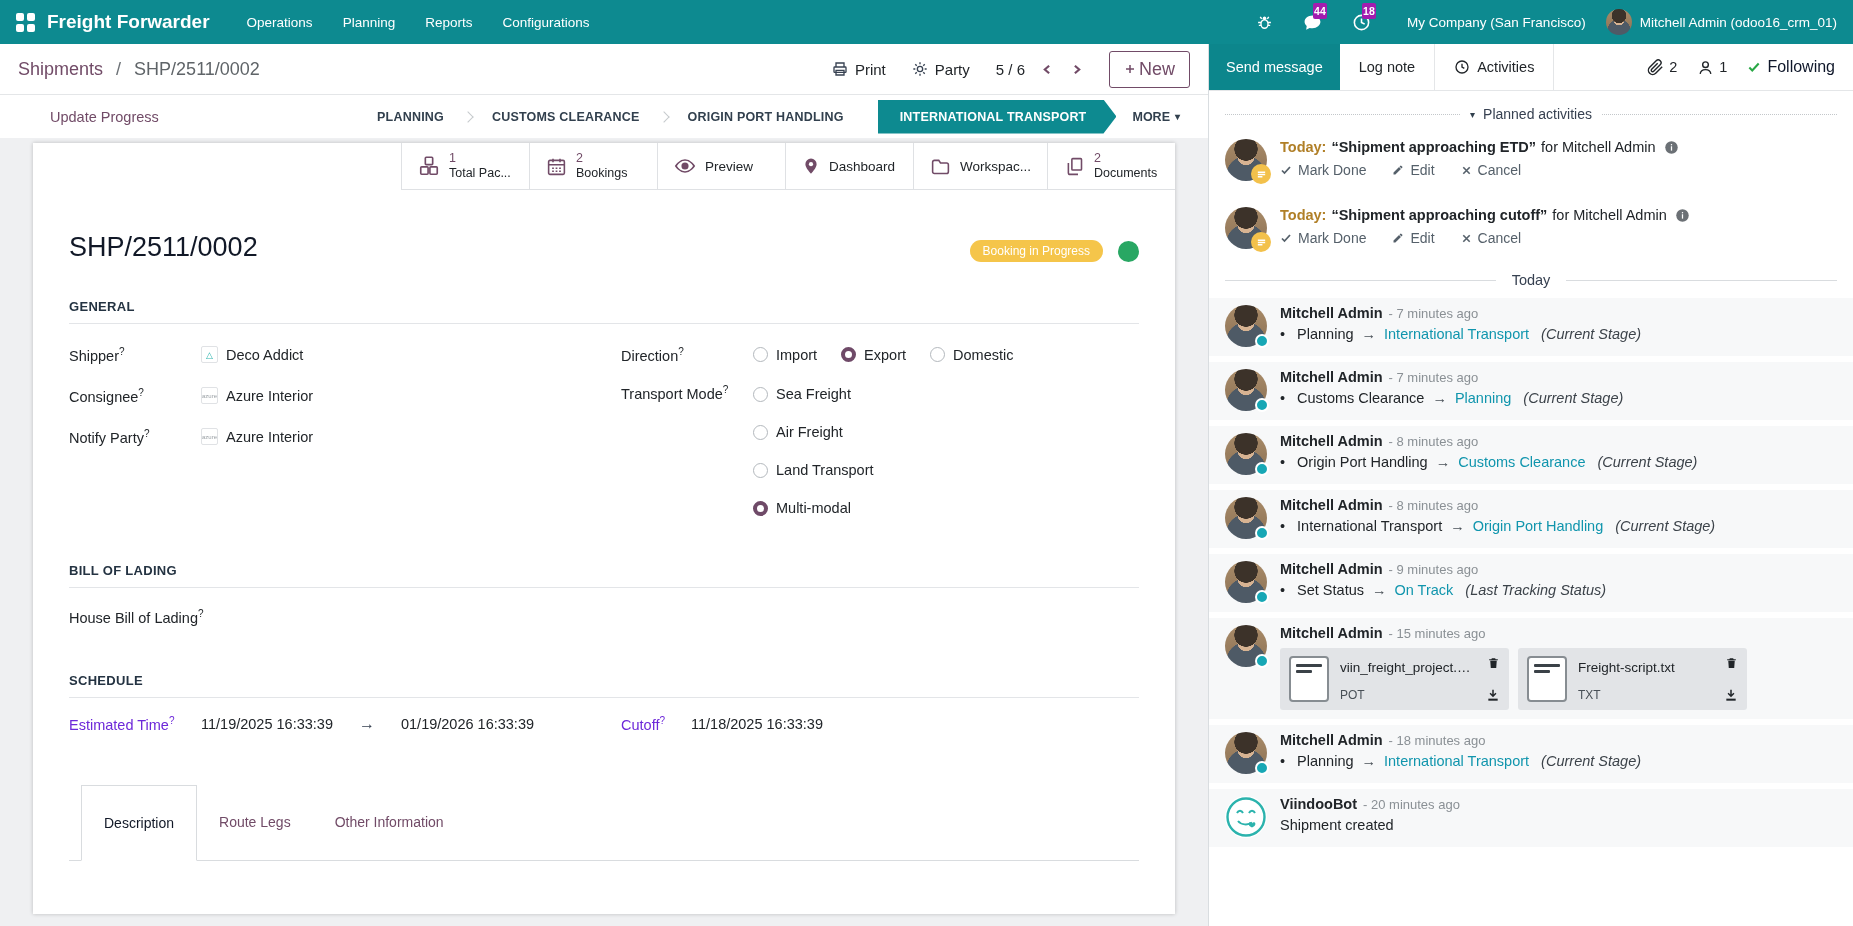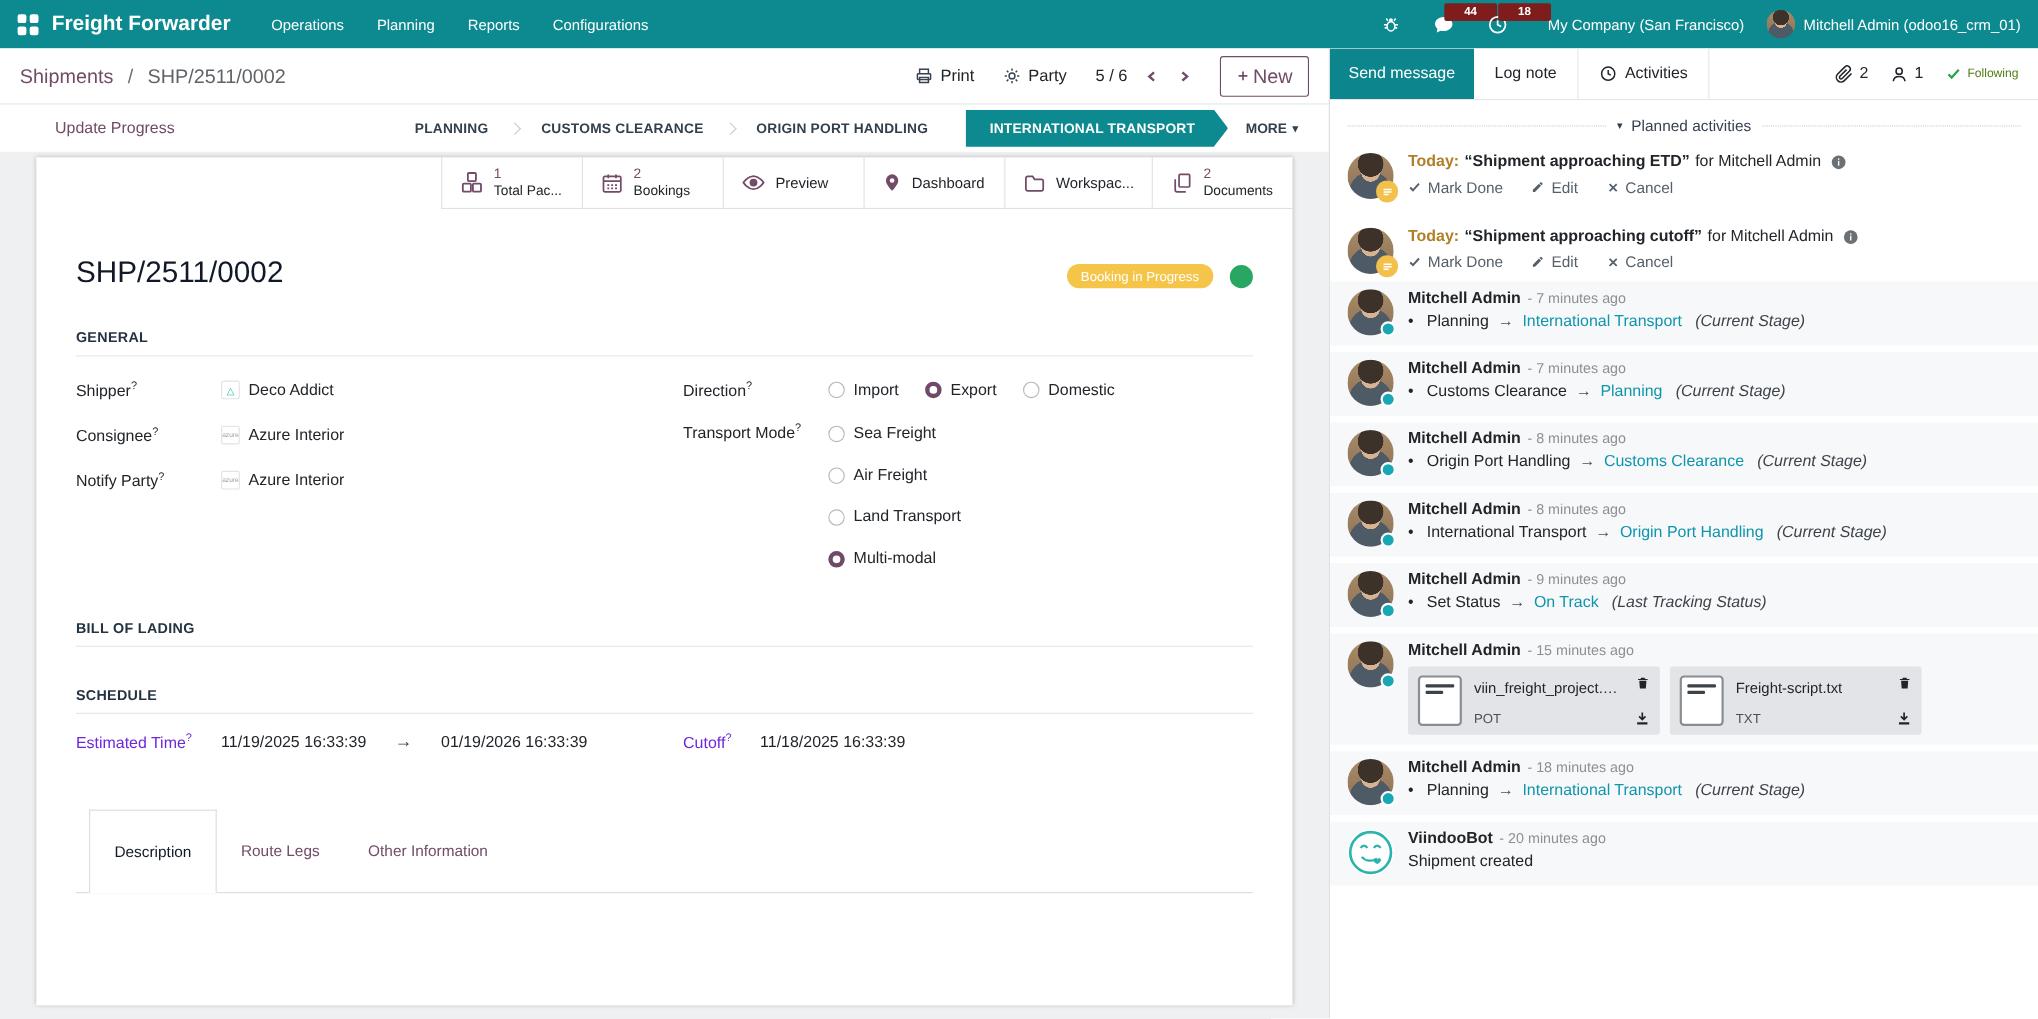--- a/index.html
+++ b/index.html
@@ -7,21 +7,21 @@
   body { font-family:"Liberation Sans", sans-serif; font-size:14.5px; color:#212529; background:#fff; }
 
   
   .navbar { height:44px; background:#0d8a90; color:#fff; display:flex; align-items:center; padding:0 16px; }
   .apps-icon { width:19px; height:19px; display:grid; grid-template-columns:8px 8px; grid-template-rows:8px 8px; gap:3px; cursor:pointer; }
   .apps-icon span { background:#fff; border-radius:2px; }
   .brand { font-size:19px; font-weight:700; margin:0 22px 0 12px; white-space:nowrap; }
   .nav-menu { font-size:13.5px; padding:0 15px; cursor:pointer; white-space:nowrap; }
   .nav-right { margin-left:auto; display:flex; align-items:center; gap:10px; font-size:13.5px; }
   .nav-icon-wrap { position:relative; padding:6px 10px; cursor:pointer; }
-  .nav-badge { position:absolute; top:-4px; left:20px; background:#7f1d1d; color:#fff; font-size:10.5px; line-height:1; padding:3px 18px; border-radius:2px; font-weight:700; }
+  .nav-badge { position:absolute; top:-4px; left:20px; background:#a21caf; color:#fff; font-size:10.5px; line-height:1; padding:3px 1px; border-radius:2px; font-weight:700; }
   .nav-company { margin:0 10px 0 16px; cursor:pointer; white-space:nowrap; }
   .nav-user { display:flex; align-items:center; gap:8px; cursor:pointer; white-space:nowrap; }
   .avatar-sm { width:26px; height:26px; border-radius:50%; flex:none;
     background: radial-gradient(circle at 50% 26%, #3c3229 0 31%, transparent 32%),
                 radial-gradient(circle at 50% 42%, #d7b392 0 27%, transparent 28%),
                 radial-gradient(circle at 50% 85%, #4e5a66 0 45%, transparent 46%),
                 linear-gradient(#a98b68, #8a7054); }
 
   
   .main { display:flex; height:882px; }
@@ -99,21 +99,21 @@
   .tab.active { color:#111827; background:#fff; border:1px solid #d9dcdf; border-bottom:1px solid #fff; }
   .tab-content { height:130px; }
 
   
   .chatter-top { display:flex; align-items:stretch; border-bottom:1px solid #e4e6e8; flex:none; height:47px; }
   .btn-send { background:#0c868c; color:#fff; border:none; font-size:14.5px; padding:0 17px; cursor:pointer; font-family:inherit; }
   .chat-tab { display:flex; align-items:center; gap:7px; padding:0 19px; font-size:14.5px; color:#212529; cursor:pointer; }
   .chat-div { width:1px; background:#e4e6e8; }
   .chatter-top-right { margin-left:auto; display:flex; align-items:center; gap:20px; padding-right:18px; }
   .count-item { display:flex; align-items:center; gap:5px; font-size:14.5px; color:#212529; cursor:pointer; }
-  .following { display:flex; align-items:center; gap:6px; color:#4d7c0f; font-size:11px; cursor:pointer; }
+  .following { display:flex; align-items:center; gap:6px; color:#0f172a; font-size:16px; cursor:pointer; }
 
   .chatter-scroll { flex:1; overflow:hidden; }
   .planned-header { display:flex; align-items:center; gap:10px; padding:15px 16px 10px 16px; color:#374151; font-size:14px; }
   .dotted { flex:1; border-top:1px dotted #c3c7ca; }
   .ph-label { display:flex; align-items:center; gap:8px; cursor:pointer; white-space:nowrap; }
 
   .activity-item { display:flex; gap:13px; padding:7px 16px; }
   .avatar { width:42px; height:42px; border-radius:50%; flex:none; position:relative;
     background: radial-gradient(circle at 50% 24%, #3c3229 0 30%, transparent 31%),
                 radial-gradient(circle at 50% 42%, #d7b392 0 26%, transparent 27%),
@@ -391,20 +391,24 @@
                   <span class="radio-item">
                       <span class="radio checked"></span>
                       <span class="radio-label">Multi-modal</span>
                     </span>
                 </span>
               </div>
             </div>
           </div>
 
           <div class="section-heading">BILL OF LADING</div>
+          <div class="frow" style="margin-top:8px;">
+            <span class="flabel" style="width:auto;"><span>House Bill of Lading</span><sup>?</sup></span>
+            <span class="fvalue"></span>
+          </div>
 
           <div class="section-heading">SCHEDULE</div>
           <div class="schedule-row">
             <div class="sched-left">
               <span class="flabel flabel-muted"><span>Estimated Time</span><sup>?</sup></span>
               <span>11/19/2025 16:33:39</span>
               <span class="date-arrow">→</span>
               <span>01/19/2026 16:33:39</span>
             </div>
             <div class="sched-right">
@@ -556,20 +560,25 @@
             <span class="act-btn">
               <svg class="ic" width="11" height="11" viewBox="0 0 24 24" fill="none" stroke="#55606a" stroke-width="3.5">
                   <path d="M5 5l14 14M19 5L5 19"></path>
                 </svg>
               <span>Cancel</span>
             </span>
           </div>
         </div>
       </div>
 
+      <div class="date-separator">
+        <span class="sep-line"></span>
+        <span>Today</span>
+        <span class="sep-line"></span>
+      </div>
 
       <div class="message">
         <div class="avatar">
             <span class="presence-dot"></span>
           </div>
         <div>
           <div class="msg-head">
               <span class="msg-author">Mitchell Admin</span>
               <span class="msg-time">- 7 minutes ago</span>
             </div>

